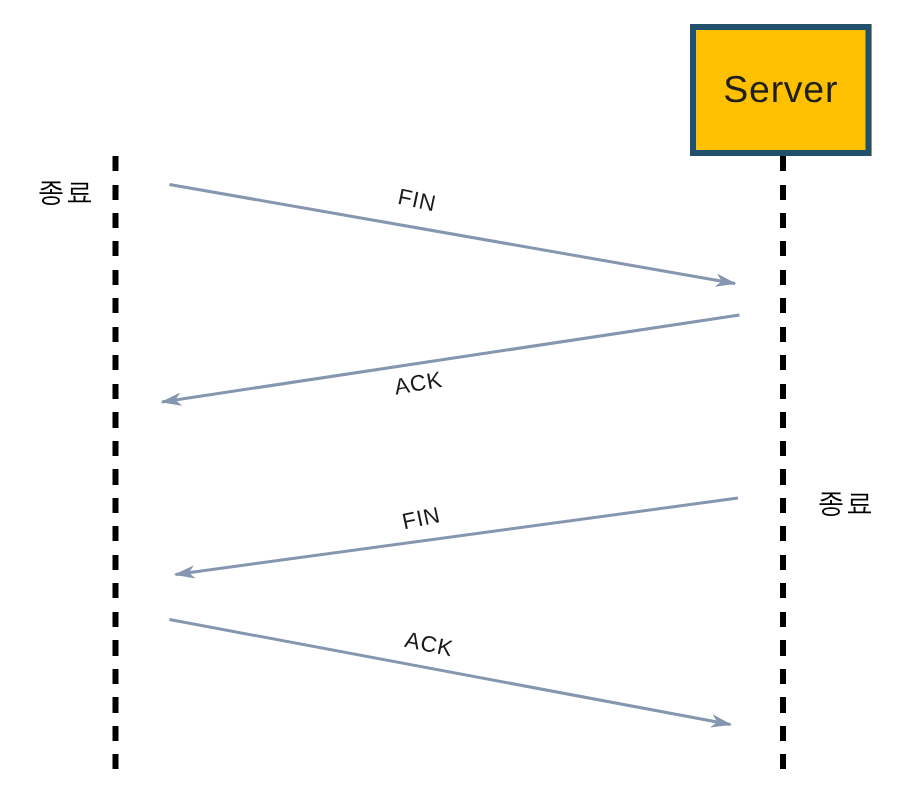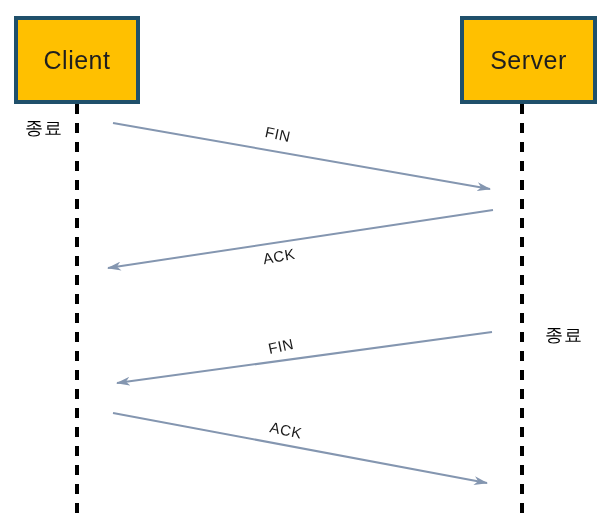--- a/index.html
+++ b/index.html
@@ -87,25 +87,22 @@
     </defs>
     <line x1="113" y1="123" x2="490" y2="189" marker-end="url(#ah)"></line>
     <line x1="493" y1="210" x2="108" y2="268" marker-end="url(#ah)"></line>
     <line x1="492" y1="332" x2="117" y2="383" marker-end="url(#ah)"></line>
     <line x1="113" y1="413" x2="487" y2="483" marker-end="url(#ah)"></line>
   </svg>
 
   <div class="lifeline" style="left:75px"></div>
   <div class="lifeline" style="left:520px"></div>
 
-  <div class="actor-box" style="left:14px; width:126px">
-    <span class="actor-label">Client</span>
-  </div>
 
-  <div class="actor-box" style="left:460px; width:137px">
+  <div class="actor-box" style="left:460px; width:121px">
     <span class="actor-label">Server</span>
   </div>
 
   <div class="side-label" style="left:25px; top:116px">종료</div>
 
   <div class="side-label" style="left:545px; top:323px">종료</div>
 
   <div class="msg-label" style="left:278px; top:134px; transform:translate(-50%,-50%) rotate(12deg)">FIN</div>
 
   <div class="msg-label" style="left:279px; top:256px; transform:translate(-50%,-50%) rotate(-10deg)">ACK</div>

